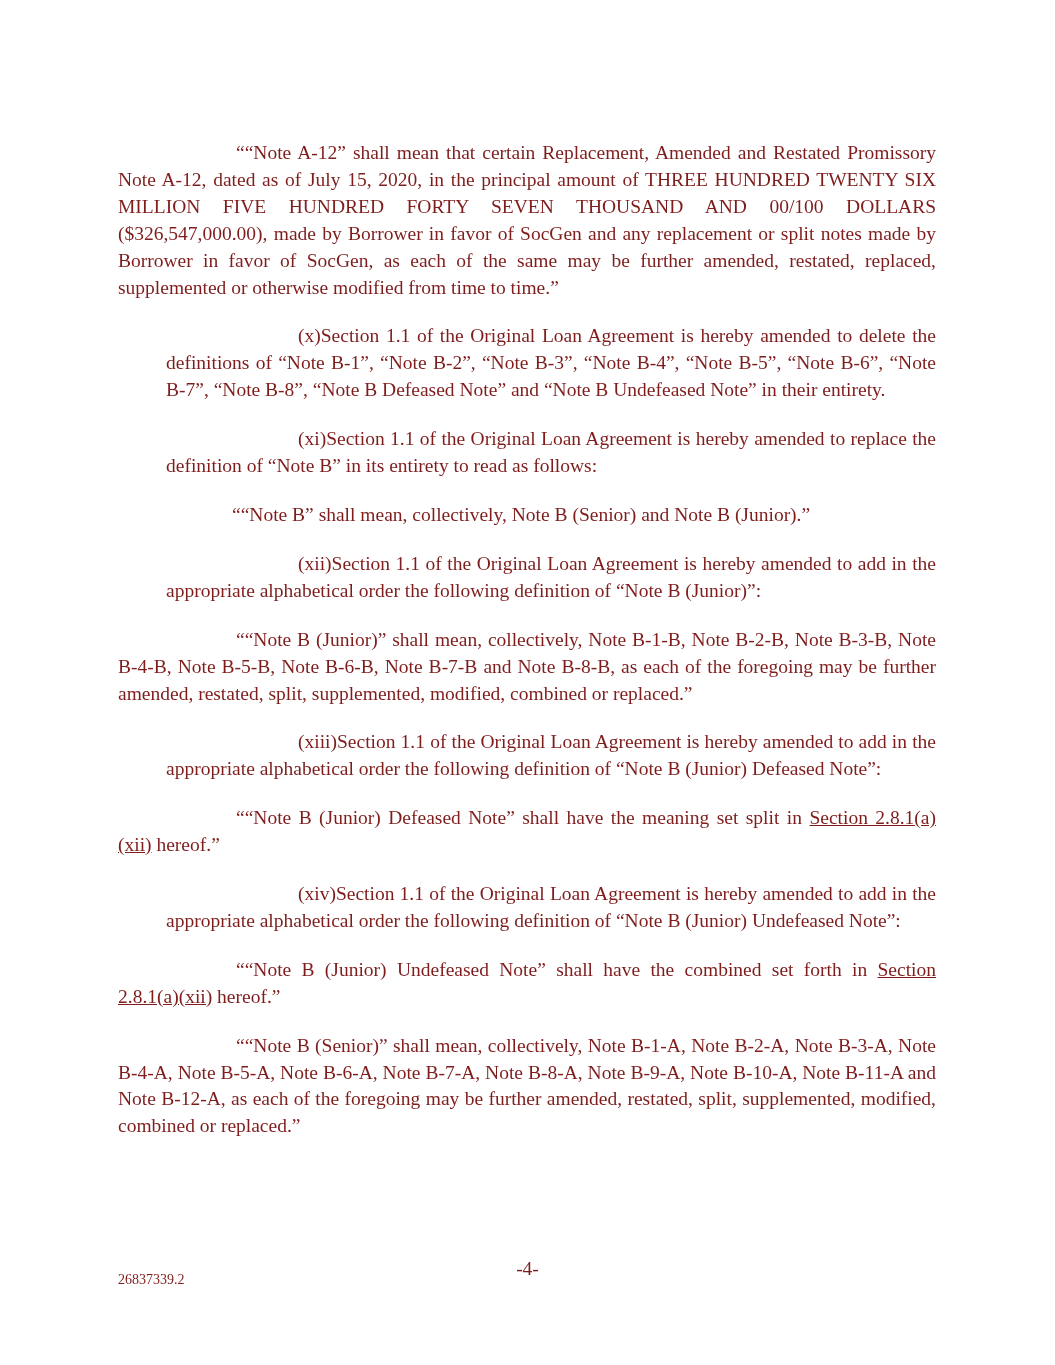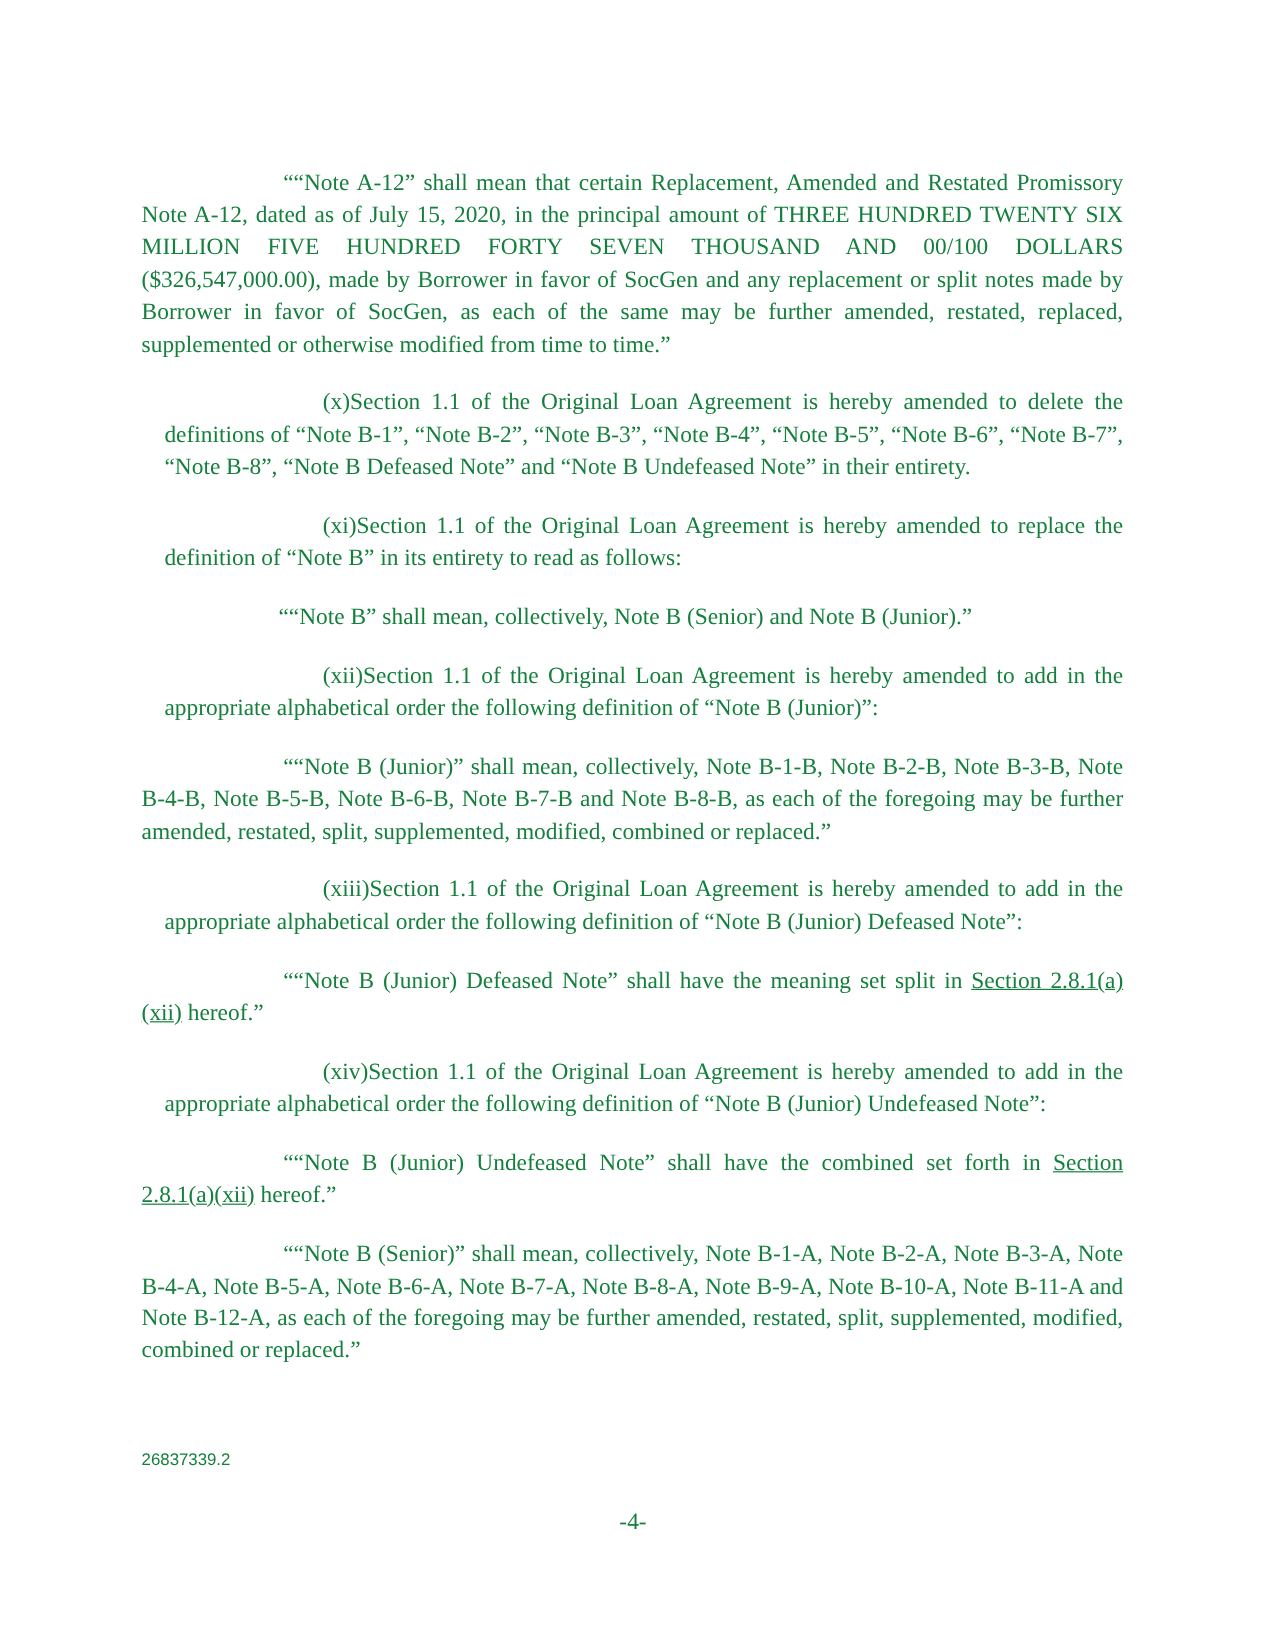--- a/index.html
+++ b/index.html
@@ -6,39 +6,39 @@
     margin: 0;
     padding: 0;
     background: #ffffff;
   }
   .page {
     width: 1055px;
     height: 1365px;
     position: relative;
     background: #ffffff;
     font-family: "Liberation Serif", "DejaVu Serif", serif;
-    color: #15803d;
+    color: #7f1d1d;
     box-sizing: border-box;
   }
   .content {
     position: absolute;
     left: 118px;
     top: 140px;
     width: 818px;
   }
   p {
     margin: 0 0 22px 0;
     font-size: 19.5px;
     line-height: 1.38;
     text-align: justify;
     text-justify: inter-word;
     hyphens: none;
   }
   p.block {
-    margin-left: 19px;
+    margin-left: 48px;
     text-indent: 66px;
   }
   p.block-quote {
     margin-left: 48px;
     text-indent: 66px;
   }
   p.quote-full {
     text-indent: 118px;
   }
   .num {
@@ -53,23 +53,23 @@
     left: 0;
     right: 0;
     top: 1258px;
     text-align: center;
     font-size: 19.5px;
     font-family: "Liberation Serif", "DejaVu Serif", serif;
   }
   .doc-id {
     position: absolute;
     left: 118px;
-    top: 1208px;
+    top: 1272px;
     font-size: 14px;
-    font-family: Liberation Sans, sans-serif;
+    font-family: Liberation Serif, serif;
   }
 </style>
 </head>
 <body>
 
 <div class="page">
 
   <div class="content">
 
     <p class="quote-full">““Note A-12” shall mean that certain Replacement, Amended and Restated Promissory Note A-12, dated as of July 15, 2020, in the principal amount of THREE HUNDRED TWENTY SIX MILLION FIVE HUNDRED FORTY SEVEN THOUSAND AND 00/100 DOLLARS ($326,547,000.00), made by Borrower in favor of SocGen and any replacement or split notes made by Borrower in favor of SocGen, as each of the same may be further amended, restated, replaced, supplemented or otherwise modified from time to time.”</p>

